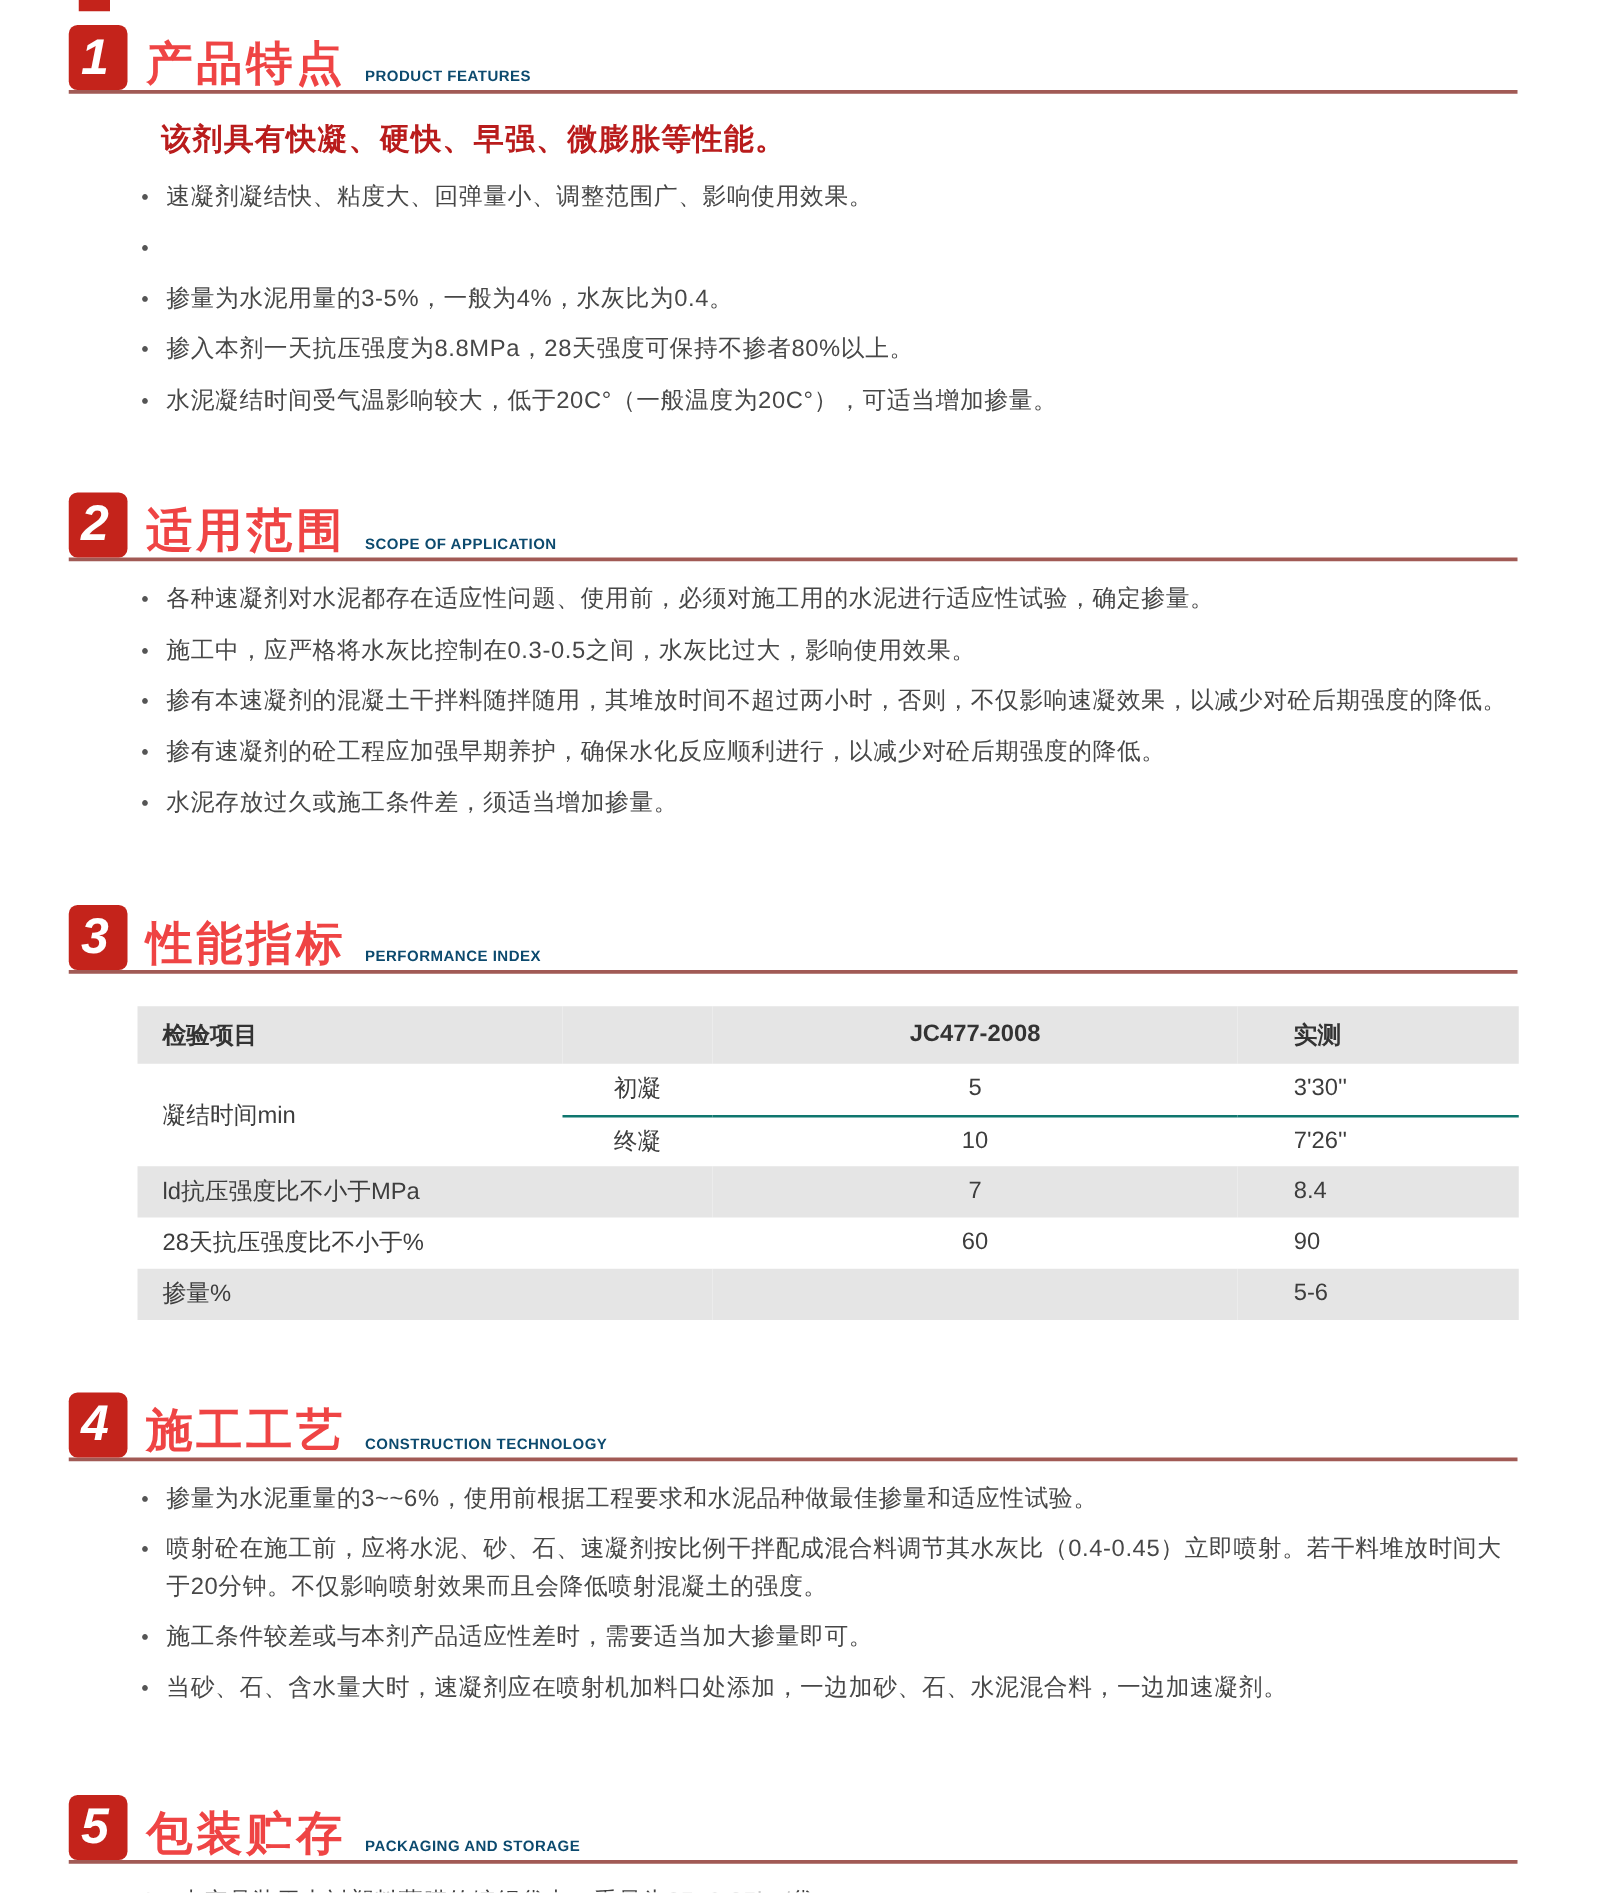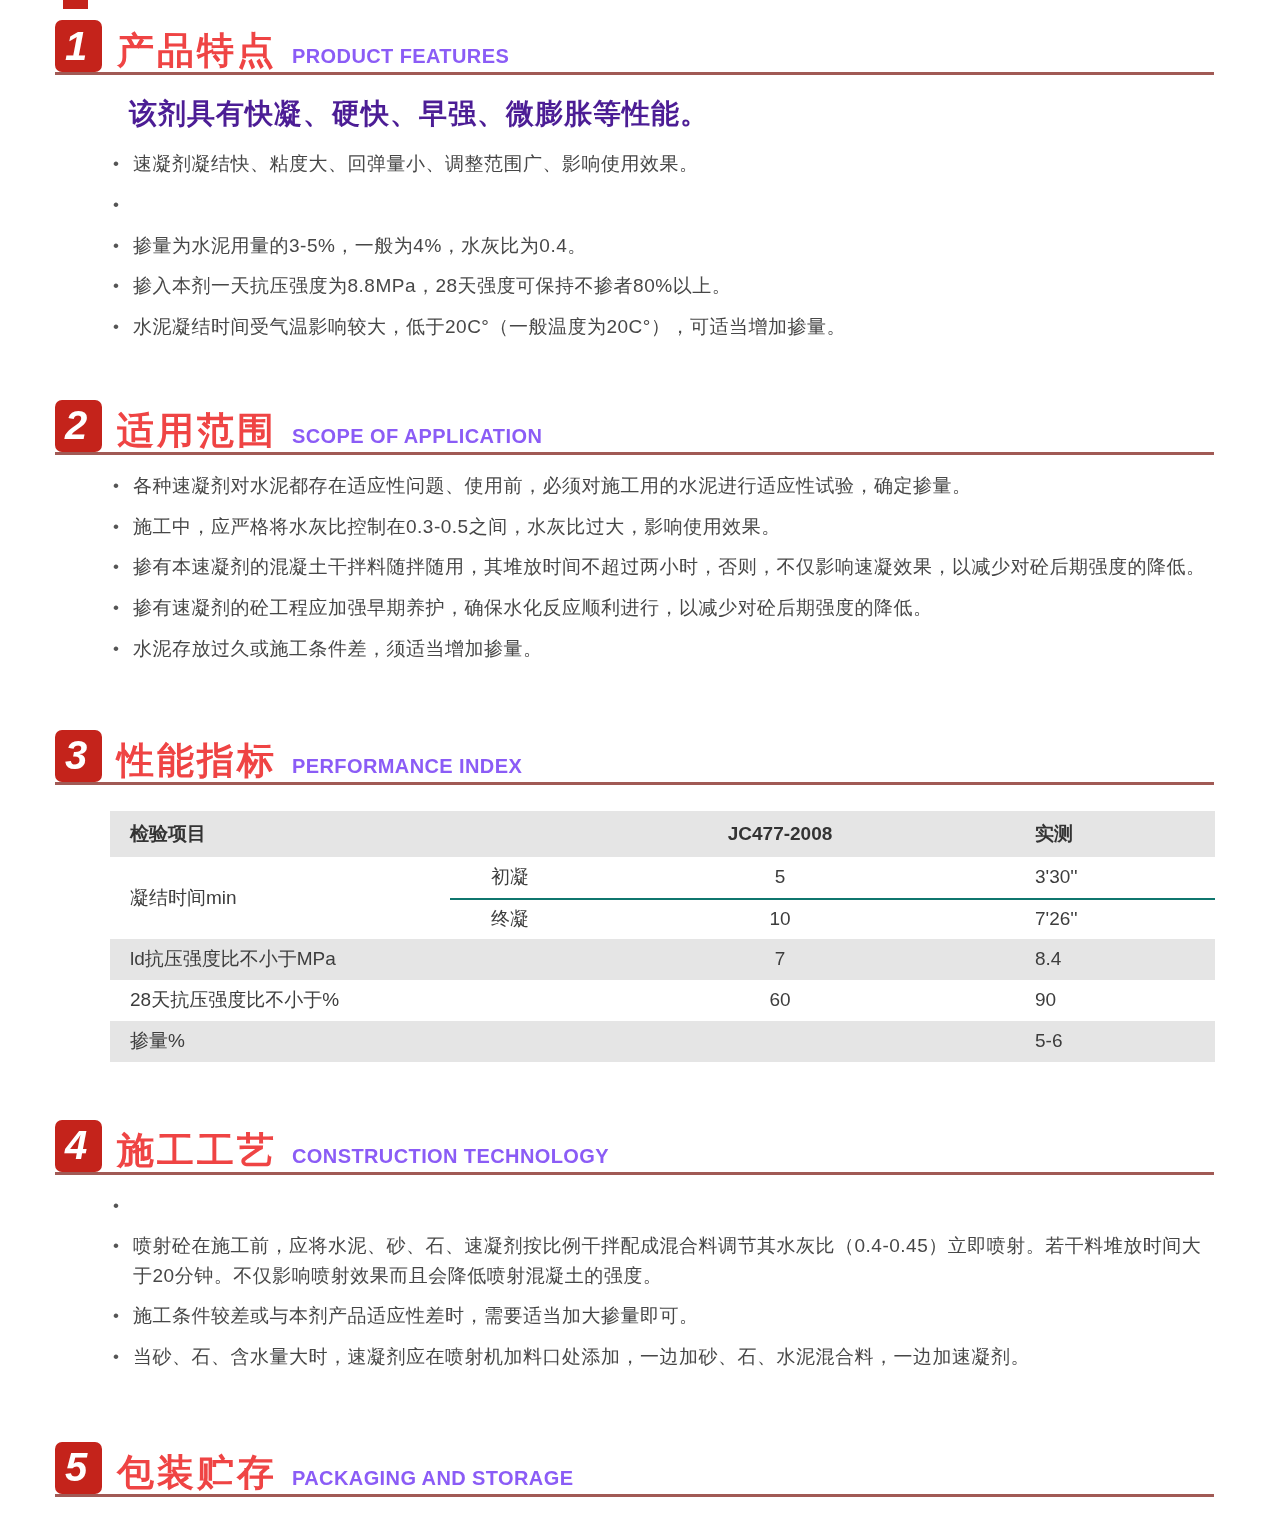--- a/index.html
+++ b/index.html
@@ -30,27 +30,27 @@
     color:#ffffff;
     font-size:40px; font-weight:bold; font-style:italic;
     display:flex; align-items:center; justify-content:center;
     padding-right:5px;
   }
   .cjk-title {
     font-size:37px; font-weight:bold; color:#ef4444;
     letter-spacing:3px; line-height:1; padding-bottom:3px;
   }
   .en-title {
-    font-size:20px; font-weight:bold; color:#8b5cf6;
+    font-size:12px; font-weight:bold; color:#0c4a6e;
     letter-spacing:0.4px; padding-bottom:4px;
   }
   .sec-body { margin:16px 4px 0 58px; }
   .intro {
     margin:20px 0 10px 74px;
-    font-size:28px; font-weight:bold; color:#4c1d95;
+    font-size:24px; font-weight:bold; color:#b91c1c;
     letter-spacing:1px;
   }
   .bullet-item {
     display:flex; align-items:flex-start;
     font-size:19px; line-height:1.55; color:#474747;
     margin-bottom:11px; letter-spacing:0.5px;
   }
   .bullet-glyph {
     flex:0 0 auto; width:20px; color:#555555;
     font-size:17px; line-height:1.75;
@@ -188,20 +188,21 @@
 
   <div class="sec sec-4">
     <div class="sec-header">
       <div class="badge">4</div>
       <div class="cjk-title">施工工艺</div>
       <div class="en-title">CONSTRUCTION TECHNOLOGY</div>
     </div>
     <div class="sec-body">
       <div class="bullet-item">
         <span class="bullet-glyph">•</span>
+        <span>掺量为水泥重量的3~~6%，使用前根据工程要求和水泥品种做最佳掺量和适应性试验。</span>
       </div>
       <div class="bullet-item">
         <span class="bullet-glyph">•</span>
         <span>喷射砼在施工前，应将水泥、砂、石、速凝剂按比例干拌配成混合料调节其水灰比（0.4-0.45）立即喷射。若干料堆放时间大于20分钟。不仅影响喷射效果而且会降低喷射混凝土的强度。</span>
       </div>
       <div class="bullet-item">
         <span class="bullet-glyph">•</span>
         <span>施工条件较差或与本剂产品适应性差时，需要适当加大掺量即可。</span>
       </div>
       <div class="bullet-item">

